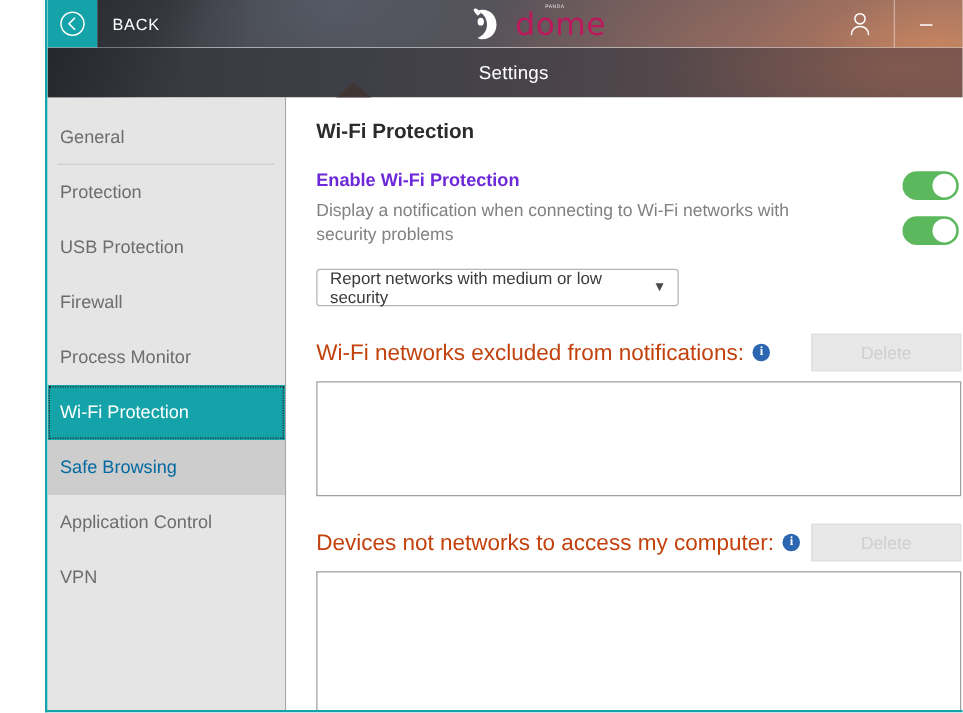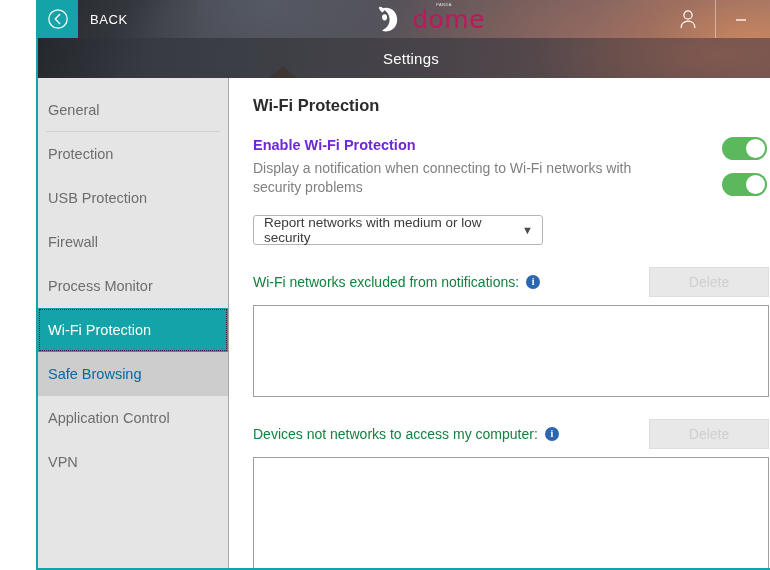--- a/index.html
+++ b/index.html
@@ -314,22 +314,22 @@
 
   .list-section { margin-top: 22px; }
   .list-head {
     position: relative;
     height: 30px;
     width: 516px;
     display: flex;
     align-items: center;
   }
   .list-label {
-    font-size: 14px;
-    color: #15803d;
+    font-size: 18px;
+    color: #c2410c;
   }
   .info-icon {
     display: inline-flex;
     align-items: center;
     justify-content: center;
     width: 14px;
     height: 14px;
     border-radius: 50%;
     background: #2b66b0;
     color: #ffffff;

